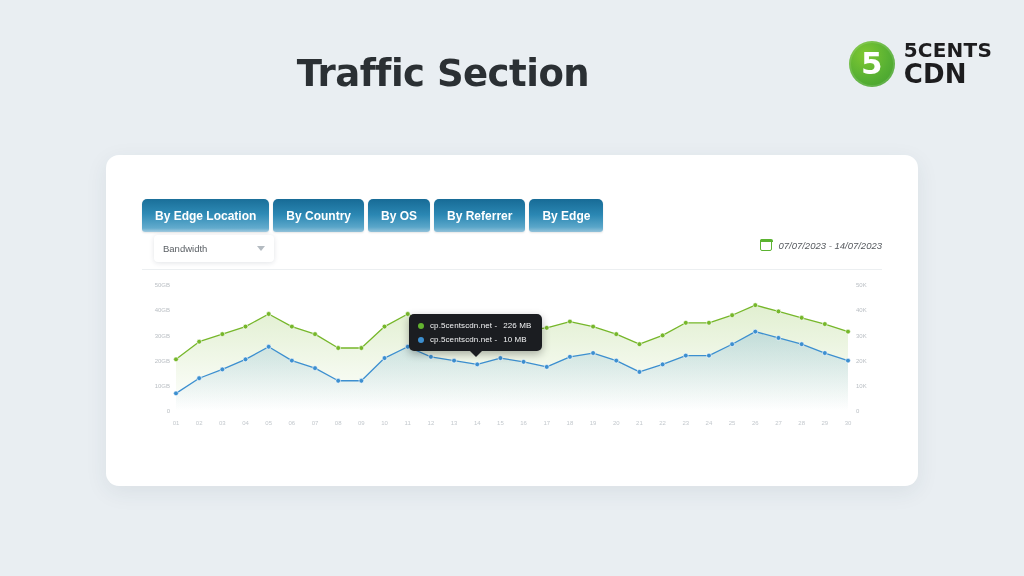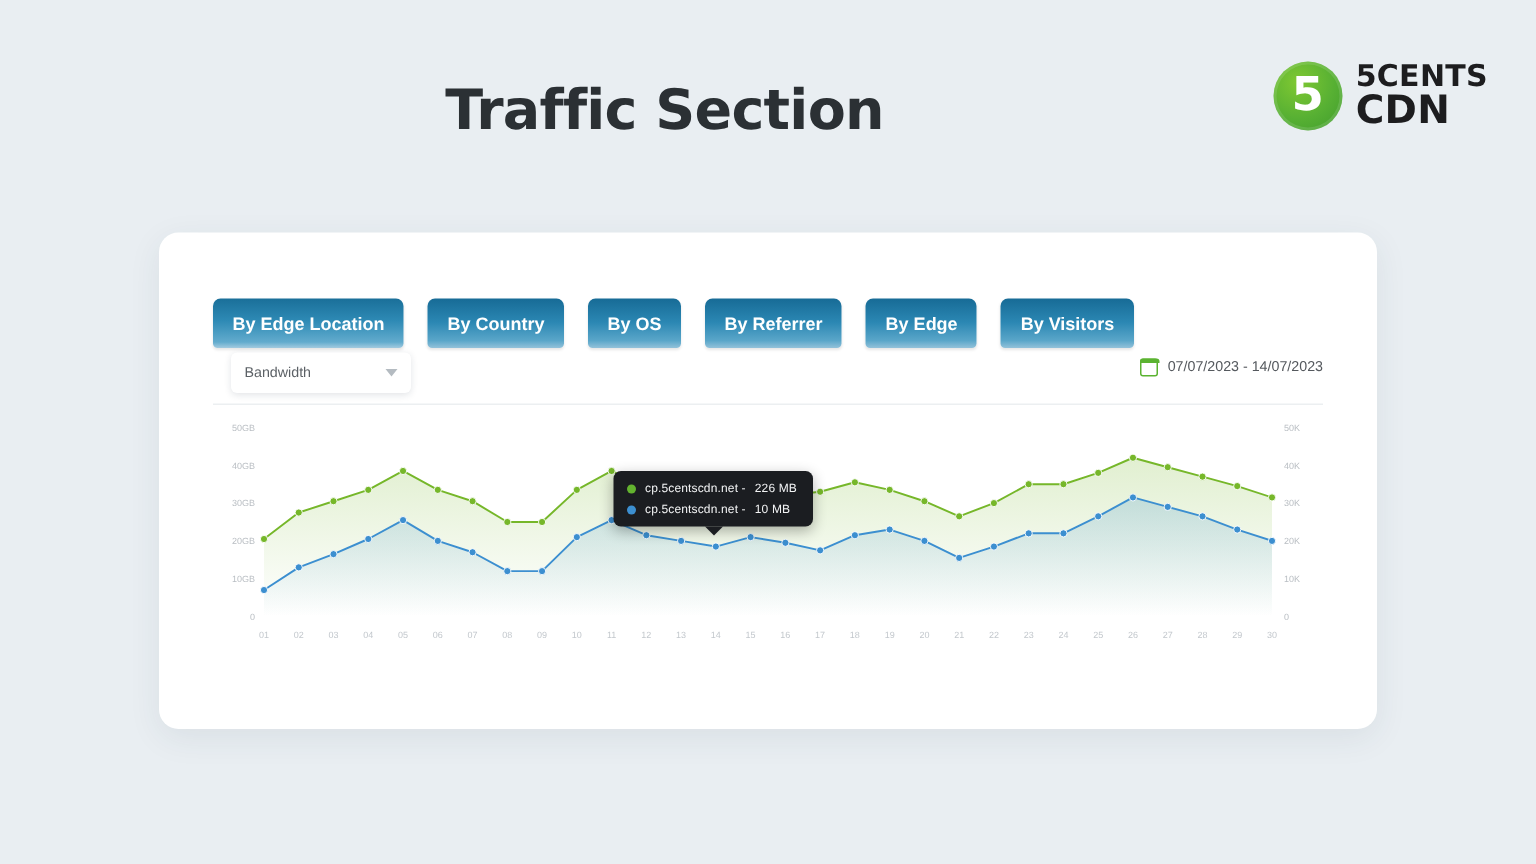--- a/index.html
+++ b/index.html
@@ -82,21 +82,21 @@
     border-radius: 13px;
     box-shadow: 0 6px 22px rgba(40,60,80,0.08);
   }
 
   
   .tabs {
     position: absolute;
     left: 36px;
     top: 44px;
     display: flex;
-    gap: 16px;
+    gap: 4px;
   }
   .tab {
     height: 33px;
     padding: 0 13px;
     border-radius: 5px 5px 3px 3px;
     background: linear-gradient(180deg, #176b96 0%, #2b87b3 48%, #5aa6c9 85%, #93c2da 100%);
     color: #ffffff;
     font-size: 12px;
     font-weight: bold;
     display: flex;
@@ -141,22 +141,23 @@
     height: 0;
     border-left: 4px solid transparent;
     border-right: 4px solid transparent;
     border-top: 5px solid #b4bbc1;
   }
   .daterange {
     position: absolute;
     right: 0;
     top: 4px;
     display: flex;
-    align-items: flex-start;
+    align-items: center;
     gap: 6px;
+    font-style: italic;
   }
   .cal-icon {
     width: 12px;
     height: 12px;
     border: 1.4px solid #5bb331;
     border-radius: 2px;
     position: relative;
     box-sizing: border-box;
   }
   .cal-icon::before {
@@ -255,21 +256,20 @@
 </div>
 
 <div class="card">
 
   <div class="tabs" id="tab-bar">
       <div class="tab active">By Edge Location</div>
       <div class="tab">By Country</div>
       <div class="tab">By OS</div>
       <div class="tab">By Referrer</div>
       <div class="tab">By Edge</div>
-      <div class="tab">By Visitors</div>
     </div>
 
   <div class="filter-row">
     <div class="dropdown">
       <span class="dropdown-label">Bandwidth</span>
       <span class="caret"></span>
     </div>
     <div class="daterange">
       <span class="cal-icon"></span>
       <span class="daterange-text">07/07/2023 - 14/07/2023</span>

